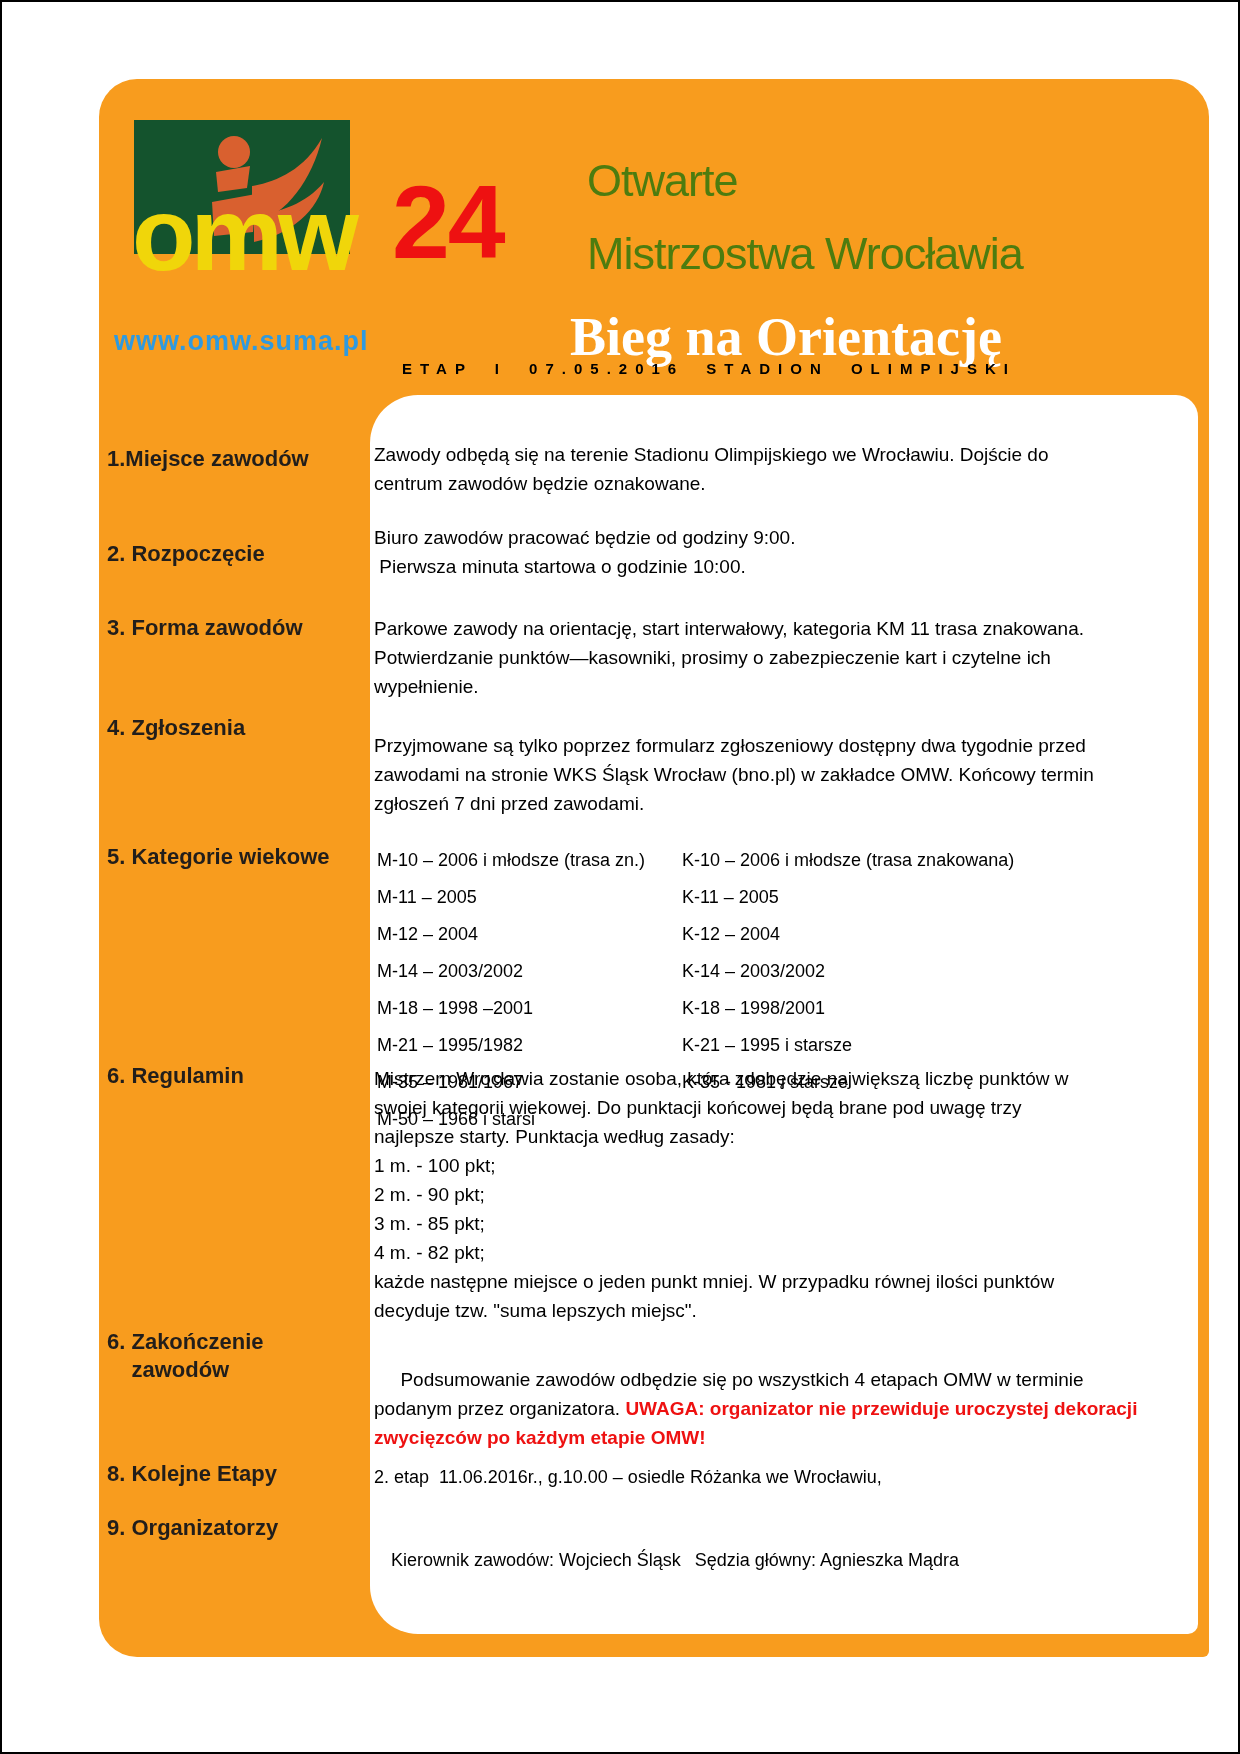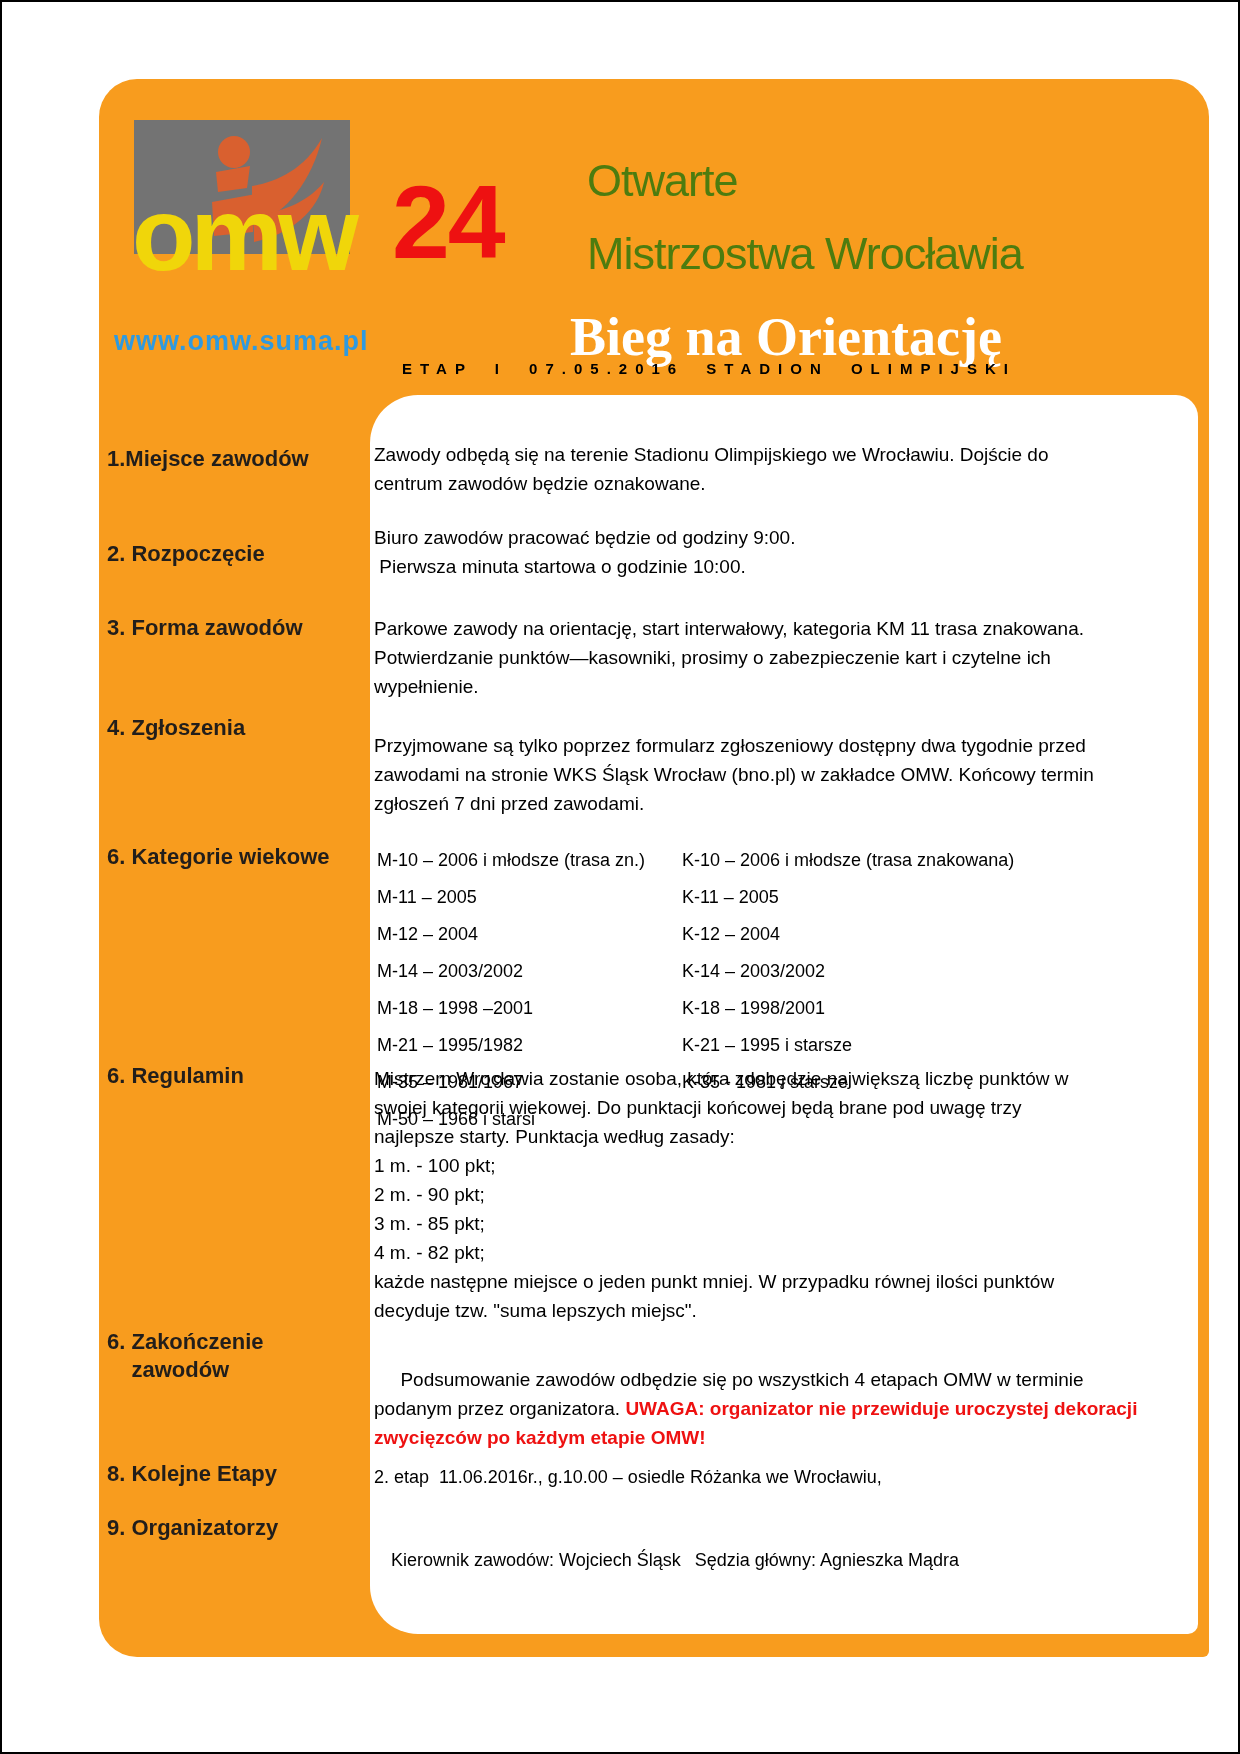--- a/index.html
+++ b/index.html
@@ -4,21 +4,21 @@
 <style>
   html,body{margin:0;padding:0;background:#fff;}
   .page{position:relative;width:1240px;height:1754px;background:#ffffff;
         border:2px solid #000;box-sizing:border-box;overflow:hidden;
         font-family:"Liberation Sans",sans-serif;}
   .card{position:absolute;left:97px;top:77px;width:1110px;height:1578px;
         background:#F89C1E;border-radius:38px 38px 6px 38px;}
   .content{position:absolute;left:368px;top:393px;width:828px;height:1239px;
         background:#ffffff;border-radius:48px 22px 10px 48px;}
   
-  .logo-box{position:absolute;left:132px;top:118px;width:216px;height:134px;background:#737373;}
+  .logo-box{position:absolute;left:132px;top:118px;width:216px;height:134px;background:#14532d;}
   .logo-box svg{position:absolute;left:0;top:0;}
   .logo-word{position:absolute;left:-2px;top:62px;font-size:104px;font-weight:bold;
         color:#F0D60A;letter-spacing:-5px;line-height:1;}
   .www{position:absolute;left:112px;top:324px;width:260px;font-size:27px;font-weight:bold;
         color:#2F9AE0;letter-spacing:1px;cursor:pointer;}
   .edition{position:absolute;left:390px;top:168px;font-size:104px;font-weight:bold;
         color:#EE1111;line-height:1;letter-spacing:-2px;}
   .title{position:absolute;left:585px;top:142px;font-size:45px;font-weight:normal;
         color:#4d7c0f;line-height:73px;letter-spacing:-1px;}
   .subtitle{position:absolute;left:568px;top:306px;font-size:54px;font-weight:bold;
@@ -61,21 +61,21 @@
     <div>Otwarte</div>
     <div>Mistrzostwa Wrocławia</div>
   </div>
   <div class="subtitle">Bieg na Orientację</div>
   <div class="stage-line">ETAP I 07.05.2016 STADION OLIMPIJSKI</div>
 
   <div class="sec-h" style="top:443px">1.Miejsce zawodów</div>
   <div class="sec-h" style="top:538px">2. Rozpoczęcie</div>
   <div class="sec-h" style="top:612px">3. Forma zawodów</div>
   <div class="sec-h" style="top:712px">4. Zgłoszenia</div>
-  <div class="sec-h" style="top:841px">6. Kategorie wiekowe</div>
+  <div class="sec-h" style="top:841px">5. Kategorie wiekowe</div>
   <div class="sec-h" style="top:1060px">6. Regulamin</div>
   <div class="sec-h" style="top:1326px">6. Zakończenie
     zawodów</div>
   <div class="sec-h" style="top:1458px">8. Kolejne Etapy</div>
   <div class="sec-h" style="top:1512px">9. Organizatorzy</div>
 
   <div class="sec-b" style="top:438px">Zawody odbędą się na terenie Stadionu Olimpijskiego we Wrocławiu. Dojście do
 centrum zawodów będzie oznakowane.</div>
   <div class="sec-b" style="top:521px">Biuro zawodów pracować będzie od godziny 9:00.
  Pierwsza minuta startowa o godzinie 10:00.</div>

